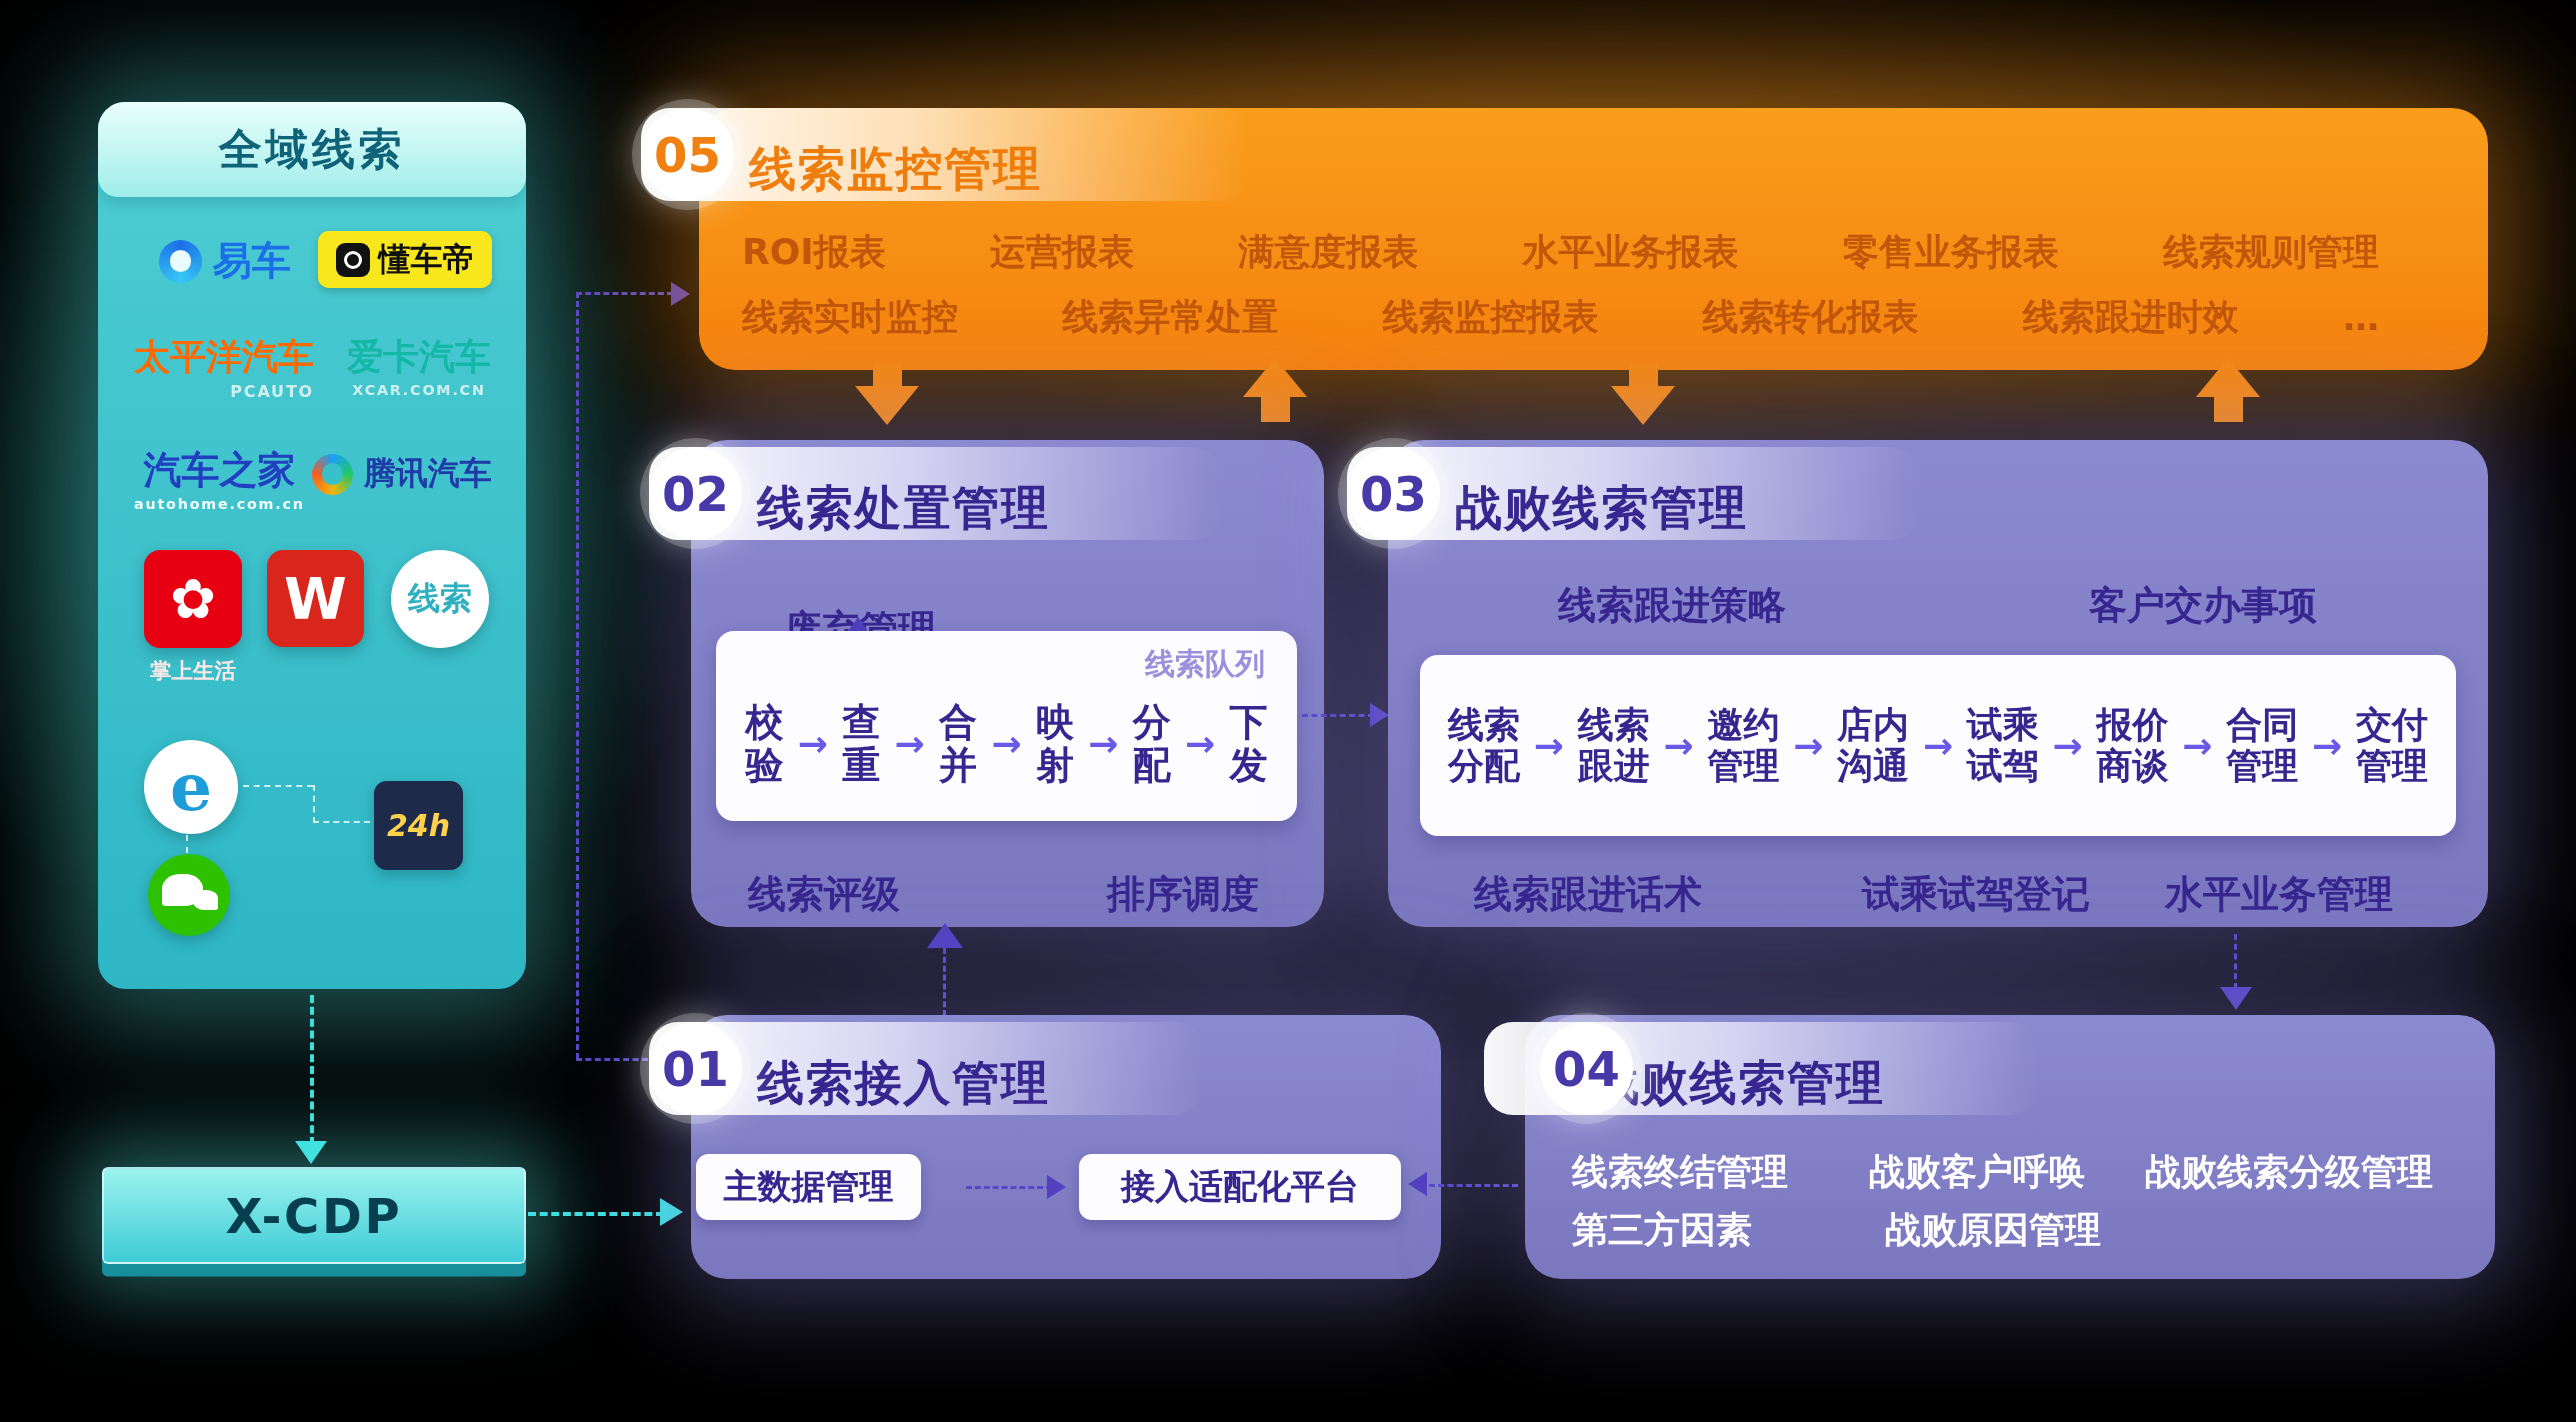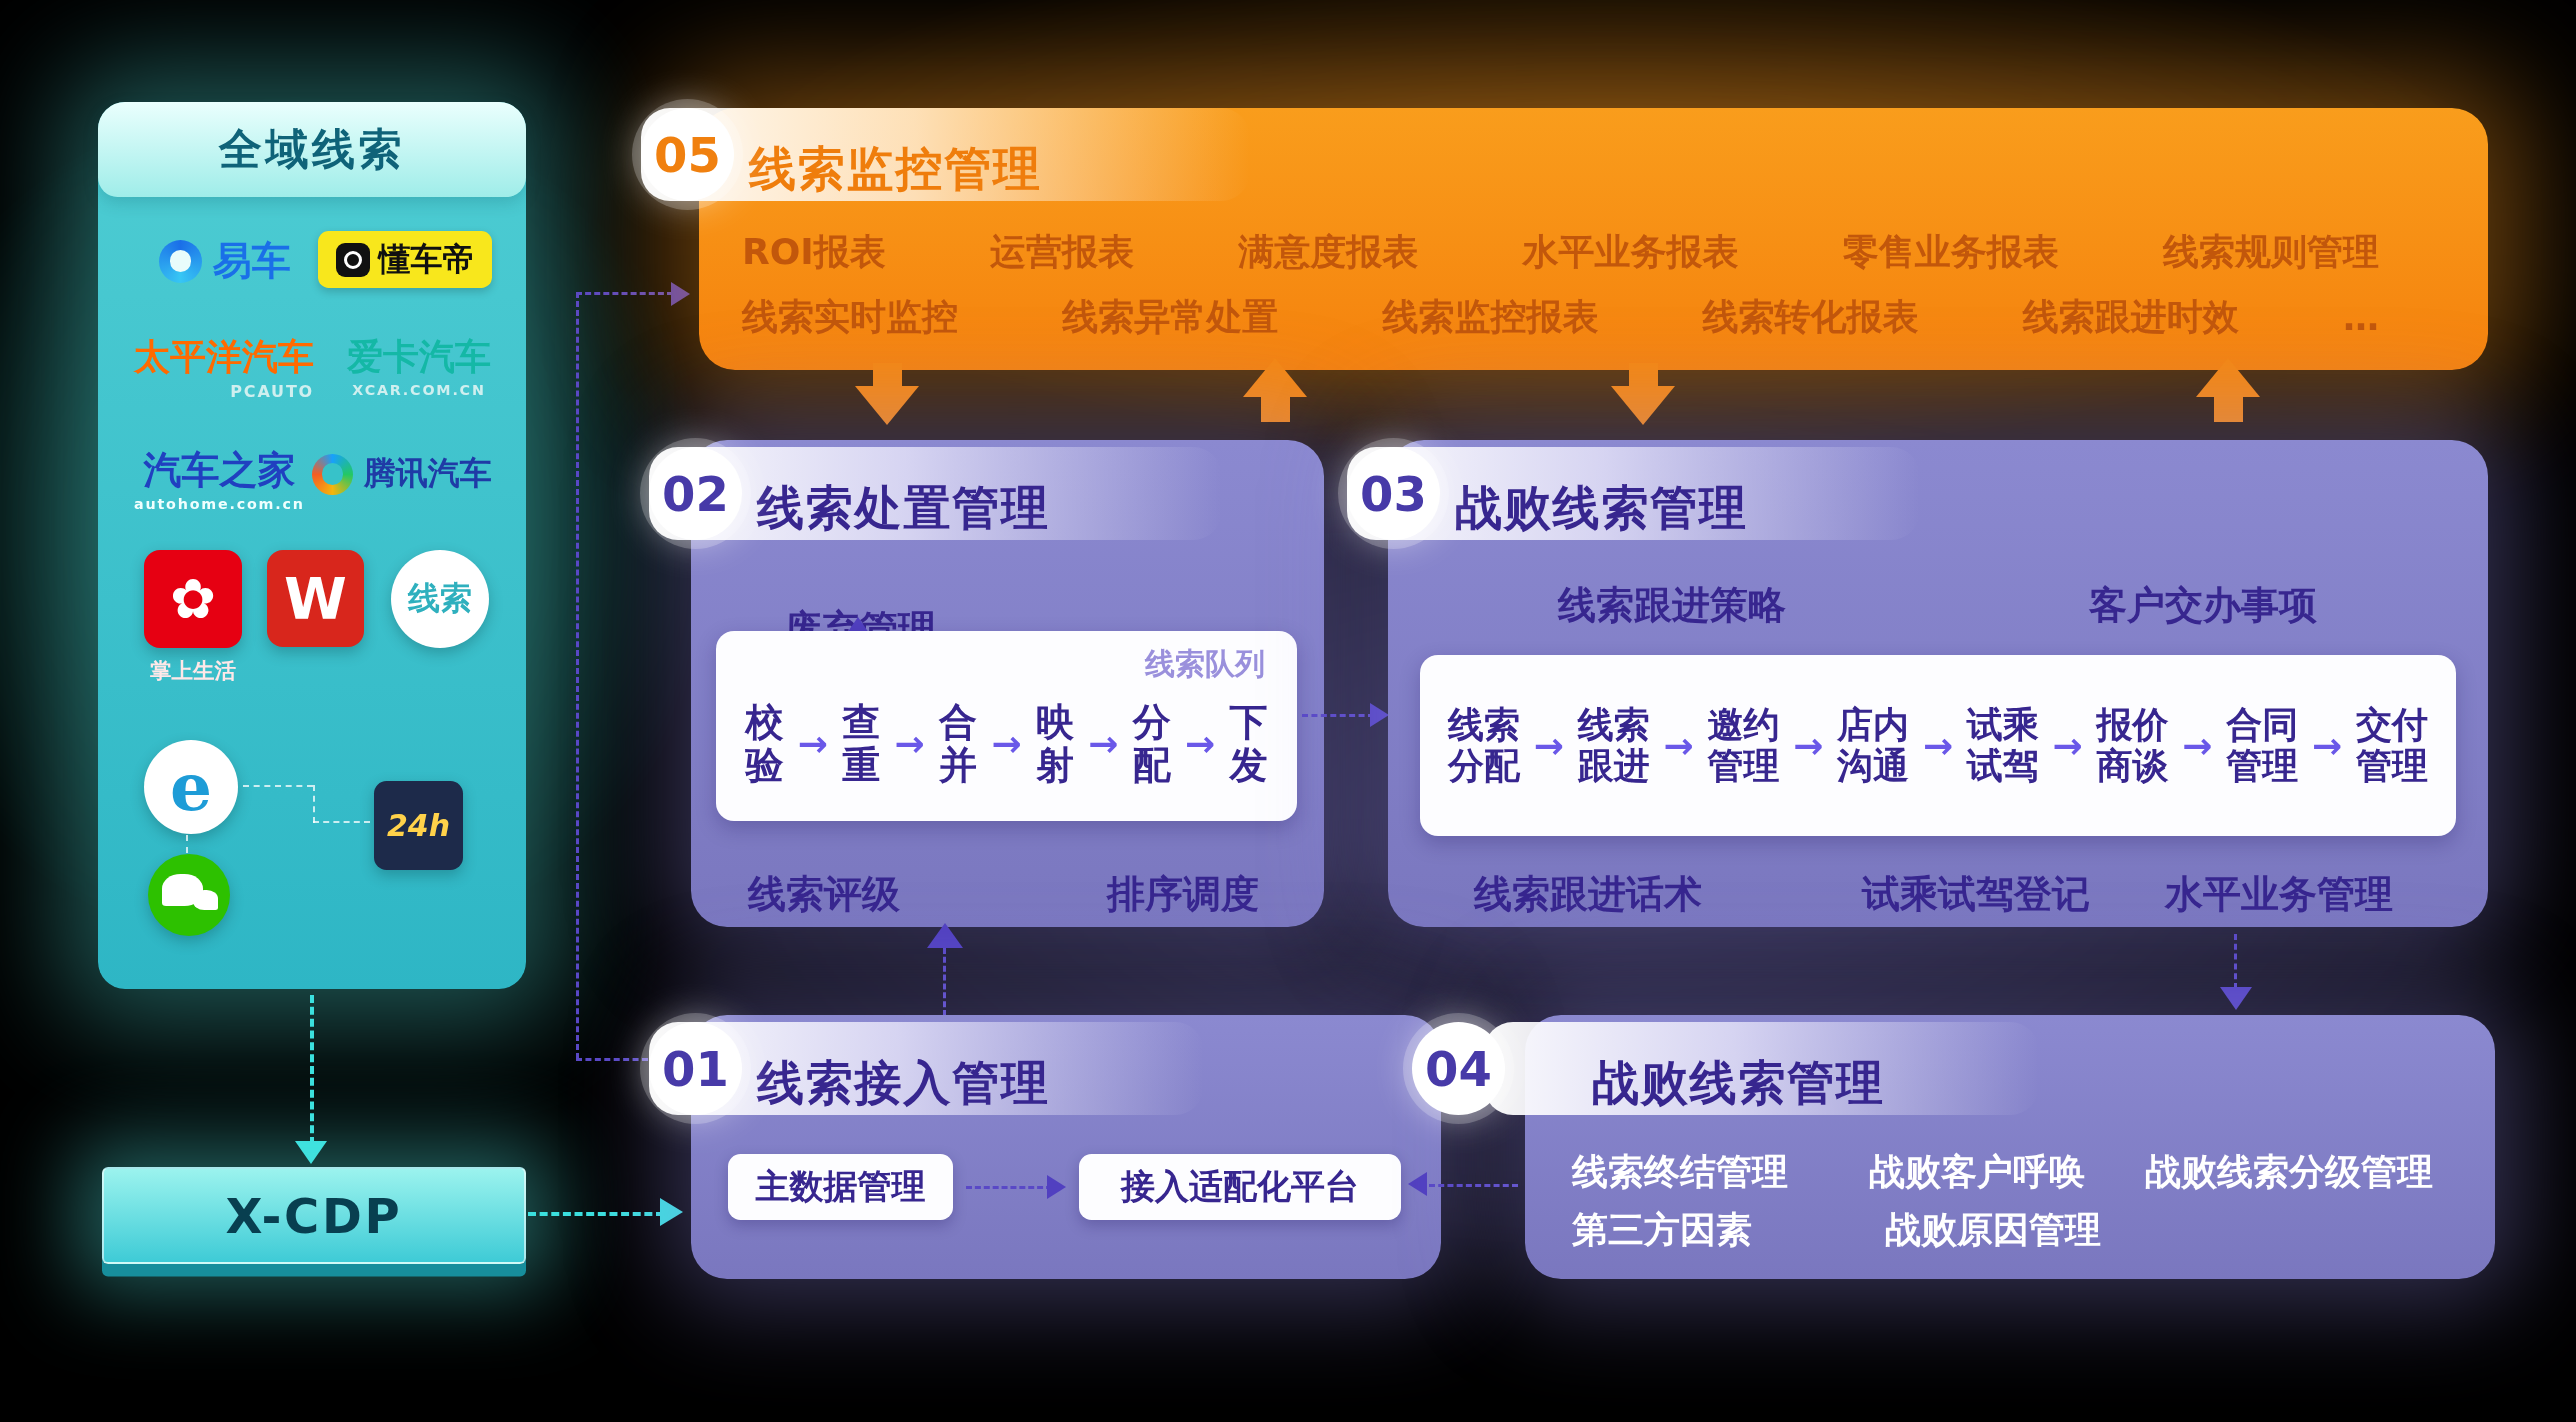--- a/index.html
+++ b/index.html
@@ -300,37 +300,37 @@
   <div class="dlv abs" style="left:2234px;top:934px;height:55px;"></div>
   <div class="tri d-purple abs" style="left:2220px;top:987px;"></div>
 
   <div class="mod purple abs" style="left:691px;top:1015px;width:750px;height:264px;"></div>
   <div class="titlebar tb-purple abs" style="left:649px;top:1022px;width:447px;">
     <span>线索接入管理</span>
   </div>
   <div class="badge n-purple abs" style="left:649px;top:1022px;">
     <span>01</span>
   </div>
-  <div class="pillbox abs" style="left:728px;top:1154px;width:225px;height:66px;">
+  <div class="pillbox abs" style="left:696px;top:1154px;width:225px;height:66px;">
     <span>主数据管理</span>
   </div>
   <div class="dlh abs" style="left:966px;top:1186px;width:86px;"></div>
   <div class="tri r-purple abs" style="left:1047px;top:1175px;"></div>
   <div class="pillbox abs" style="left:1079px;top:1154px;width:322px;height:66px;">
     <span>接入适配化平台</span>
   </div>
 
   <div class="dlh abs" style="left:1429px;top:1184px;width:89px;"></div>
   <div class="tri l-purple abs" style="left:1408px;top:1172px;"></div>
 
   <div class="mod purple abs" style="left:1525px;top:1015px;width:970px;height:264px;"></div>
   <div class="titlebar tb-purple abs" style="left:1484px;top:1022px;width:447px;">
     <span>战败线索管理</span>
   </div>
-  <div class="badge n-purple abs" style="left:1412px;top:1022px;">
+  <div class="badge n-purple abs" style="left:1540px;top:1022px;">
     <span>04</span>
   </div>
   <div class="wlabel abs" style="left:1572px;top:1148px;">线索终结管理</div>
   <div class="wlabel abs" style="left:1869px;top:1148px;">战败客户呼唤</div>
   <div class="wlabel abs" style="left:2145px;top:1148px;">战败线索分级管理</div>
   <div class="wlabel abs" style="left:1572px;top:1206px;">第三方因素</div>
   <div class="wlabel abs" style="left:1885px;top:1206px;">战败原因管理</div>
 
 </div>
 

